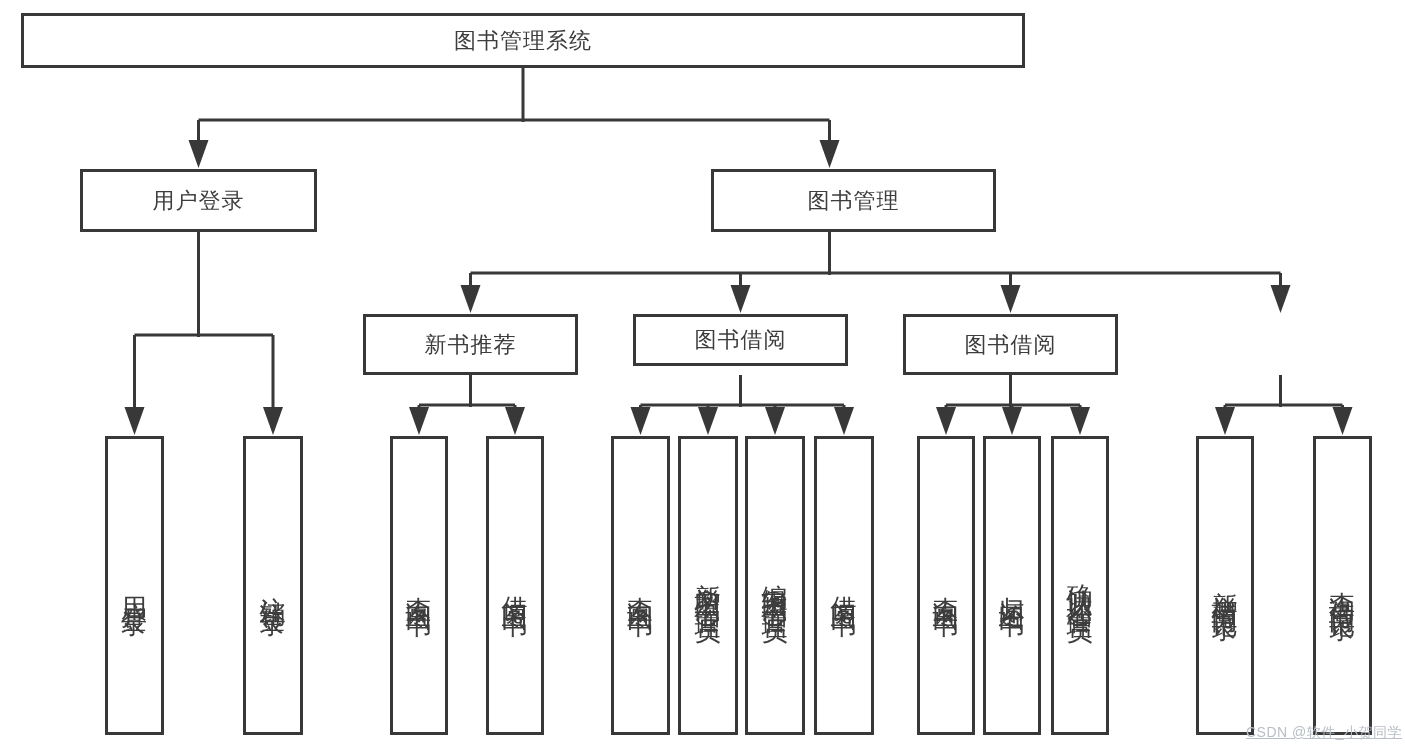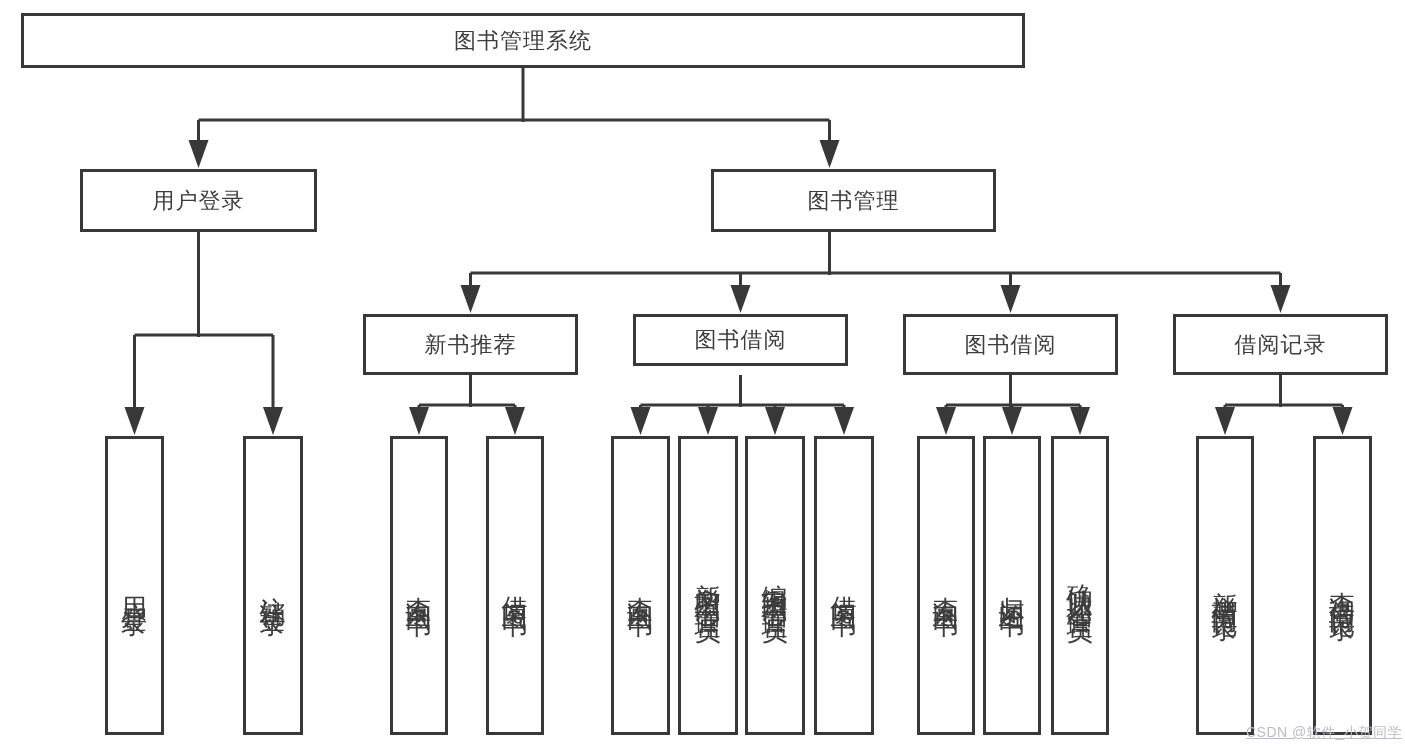--- a/index.html
+++ b/index.html
@@ -95,23 +95,20 @@
 
   <div class="box" style="left:363px;top:314px;width:215px;height:61px">
     <span class="lbl">新书推荐</span>
   </div>
   <div class="box" style="left:633px;top:314px;width:215px;height:52px">
     <span class="lbl">图书借阅</span>
   </div>
   <div class="box" style="left:903px;top:314px;width:215px;height:61px">
     <span class="lbl">图书借阅</span>
   </div>
-  <div class="box" style="left:1173px;top:314px;width:215px;height:61px">
-    <span class="lbl">借阅记录</span>
-  </div>
 
   <div class="box vbox" style="left:105px;top:436px;width:59px;height:299px">
     <span class="lbl">用户登录</span>
   </div>
   <div class="box vbox" style="left:243px;top:436px;width:60px;height:299px">
     <span class="lbl">注销登录</span>
   </div>
 
   <div class="box vbox" style="left:390px;top:436px;width:58px;height:299px">
     <span class="lbl">查询图书</span>

